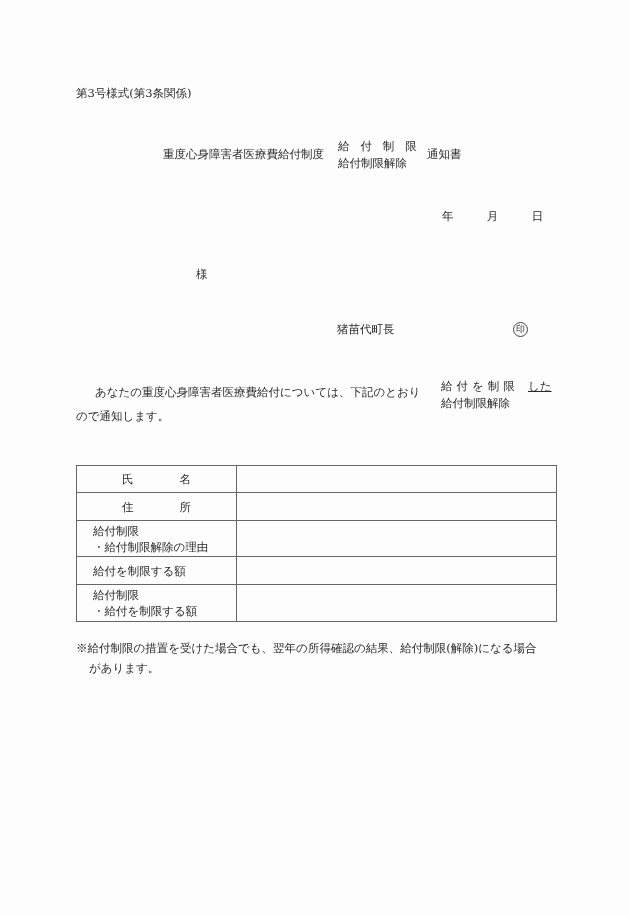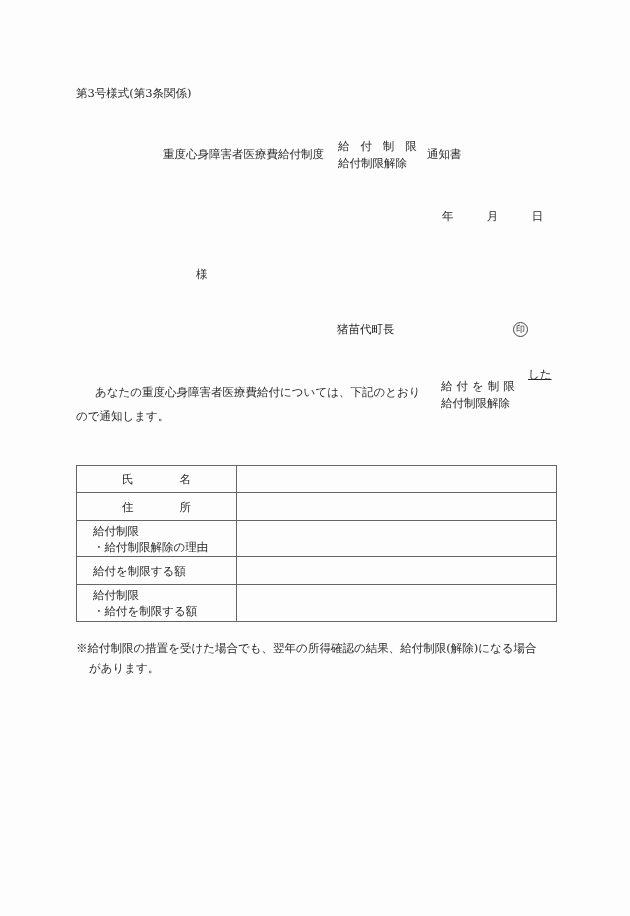--- a/index.html
+++ b/index.html
@@ -20,21 +20,21 @@
   .date span { display: inline-block; }
   .sama { left: 196px; top: 269px; }
   .mayor { left: 337px; top: 324px; }
   .seal {
     position: absolute; left: 513px; top: 322px; width: 13px; height: 13px;
     border: 1px solid #444; border-radius: 50%; font-size: 9px;
     line-height: 13px; text-align: center;
   }
   .body-line1 { left: 95px; top: 387px; }
   .body-stack { left: 441px; top: 378px; }
-  .body-suffix { left: 528px; top: 369px; text-decoration: underline; }
+  .body-suffix { left: 528px; top: 381px; text-decoration: underline; }
   .body-line2 { left: 76px; top: 411px; }
   table.form-table {
     position: absolute; left: 76px; top: 465px; width: 481px;
     border-collapse: collapse; border: 1.5px solid #777;
   }
   table.form-table td {
     border: 1px solid #666; padding: 0 16px; vertical-align: middle;
     font-size: 11.5px; line-height: 16px;
   }
   td.label { width: 127px; }

